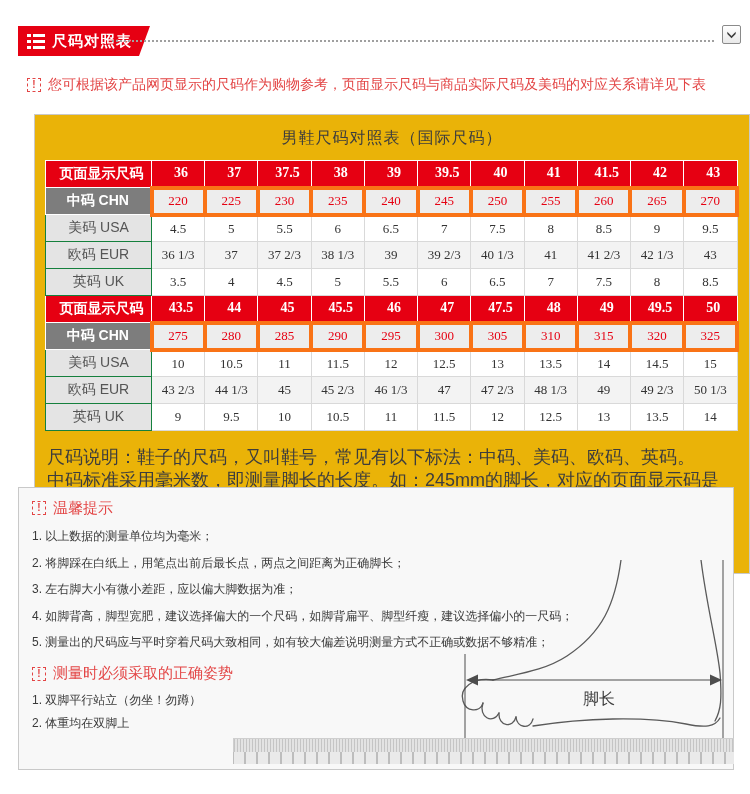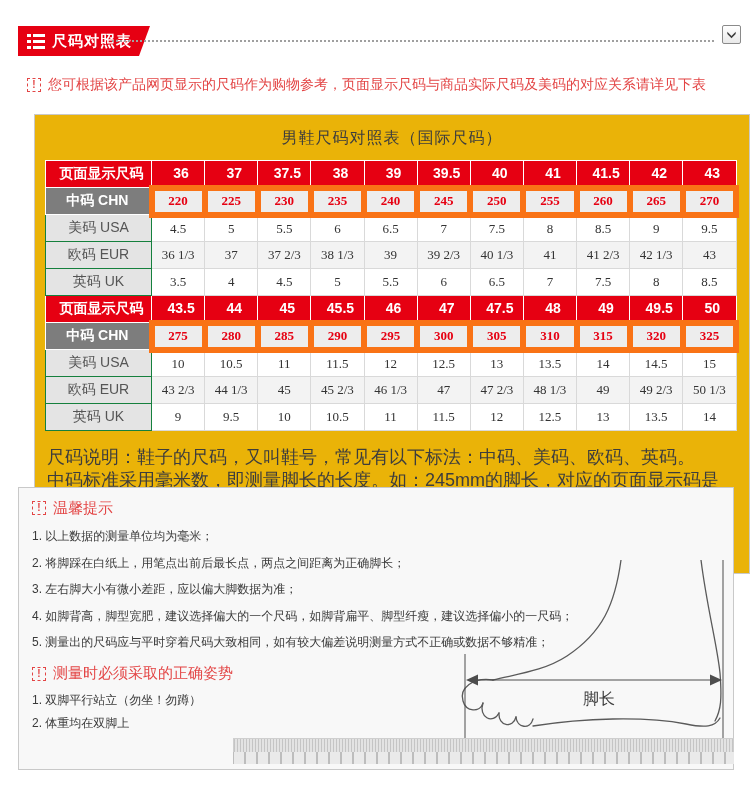--- a/index.html
+++ b/index.html
@@ -40,23 +40,23 @@
 
   
   .table-panel{position:absolute;left:18px;top:114px;width:716px;height:460px;
     background:#eab308;border:1px solid var(--box-border);margin-left:16px;}
   .table-title{text-align:center;margin-top:13px;font-size:16px;color:#3d3d3d;letter-spacing:1px;}
   table.size-table{border-collapse:collapse;table-layout:fixed;width:694px;margin:11px auto 0;}
   .size-table th,.size-table td{height:27px;text-align:center;vertical-align:middle;font-weight:normal;}
   .size-table th{width:106px;font-size:14px;}
   .size-table td{font-size:13px;font-family:"Liberation Serif","DejaVu Serif",serif;}
   tr.row-red th,tr.row-red td{background:var(--brand-red);color:#fff;font-weight:bold;border:1px solid #fff;padding-left:6px;}
-  tr.row-red td{font-size:14px;font-family:Liberation Sans, sans-serif;text-align:center;}
+  tr.row-red td{font-size:14px;font-family:Liberation Serif, serif;text-align:center;}
   tr.row-chn th{background:var(--chn-gray);color:#fff;font-weight:bold;border:1px solid #fff;}
-  tr.row-chn td{background:var(--chn-val-bg);color:var(--brand-red);font-weight:bold;border:6px solid #f97316;}
+  tr.row-chn td{background:var(--chn-val-bg);color:var(--brand-red);font-weight:normal;border:4px solid #f97316;}
   tr.row-plain th,tr.row-shade th{background:var(--label-bg);color:#555;border:1px solid #15803d;}
   tr.row-plain td{background:#fff;border:1px solid var(--grid);}
   tr.row-shade td{background:var(--shade-bg);border:1px solid var(--grid);}
   .table-notes{margin:15px 12px 0;font-size:18px;color:#3d3d3d;line-height:23px;}
 
   
   .tips-panel{position:absolute;left:18px;top:487px;width:716px;height:283px;
     background:var(--panel-bg);border:1px solid var(--box-border);padding:11px 0 0 13px;}
   .panel-heading{display:flex;align-items:center;gap:7px;color:var(--soft-red);font-size:15px;height:18px;}
   .tip-list{list-style:none;margin:6px 0 0;}

